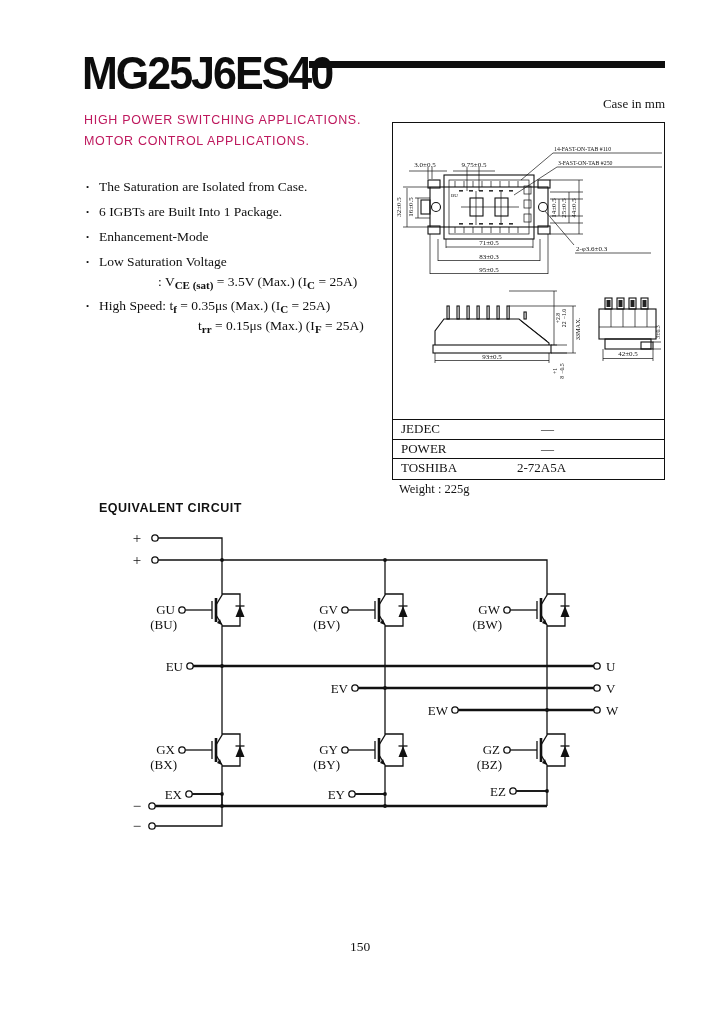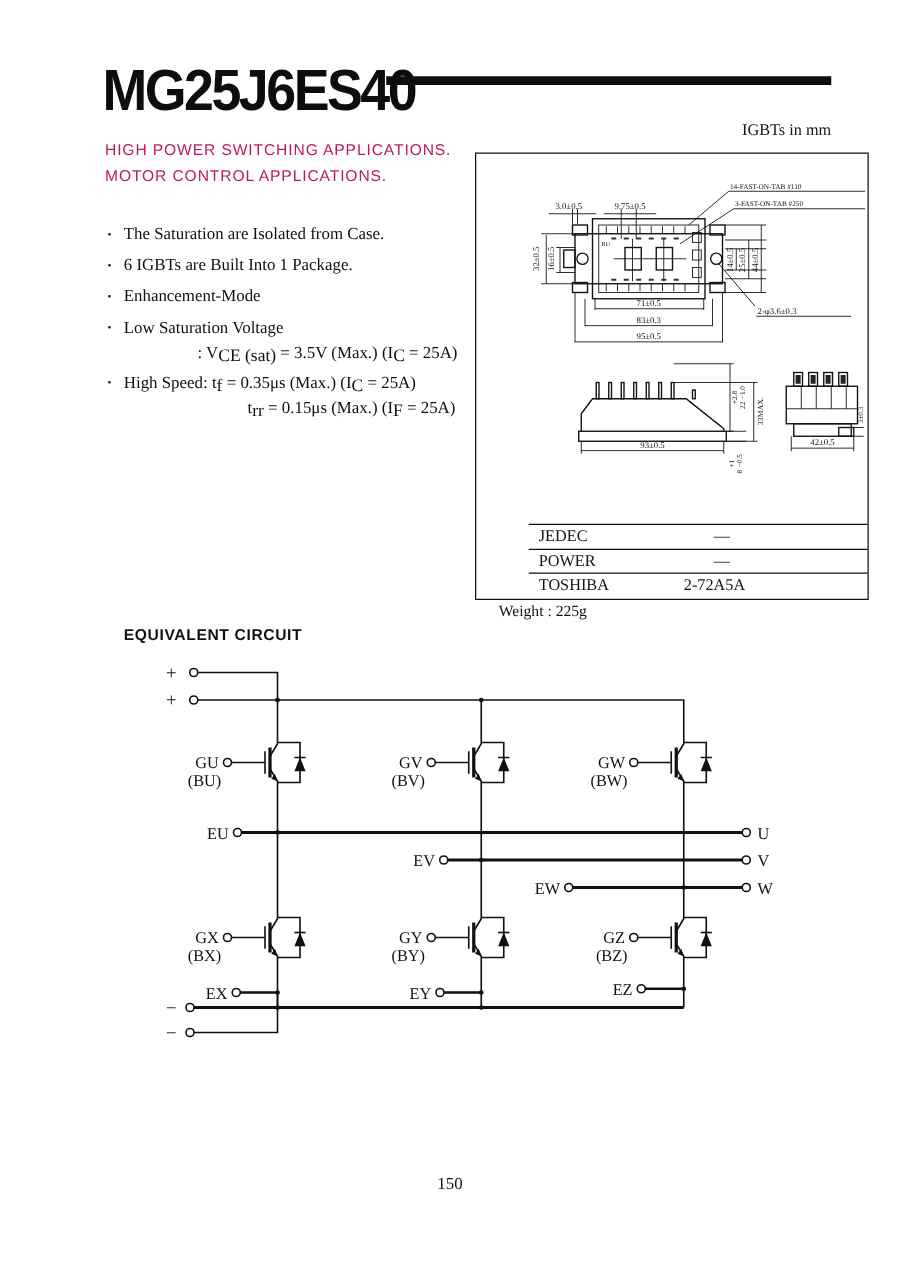--- a/index.html
+++ b/index.html
@@ -11,23 +11,23 @@
       font-weight:bold;font-size:43px;letter-spacing:-2px;transform:scale(1,1.08);
       transform-origin:left top;color:#0d0d0d;}
   #title-rule{left:309px;top:61px;width:356px;height:7px;background:#0e0e0e;}
   #unit-note{left:593px;top:96px;width:72px;font-size:13px;text-align:right;}
   
   .app-line{left:84px;font-family:Liberation Sans, sans-serif;font-size:12.5px;
       letter-spacing:.7px;color:#be185d;}
   
   .feat{font-size:13.5px;color:#101010;white-space:nowrap;}
   .feat .bullet{position:absolute;left:-13px;top:3px;font-size:9px;}
-  sub{font-size:14px;vertical-align:-3px;letter-spacing:0;}
-  
-  #outline-box{left:380px;top:122px;width:271px;height:356px;border:1.5px solid #111;padding-left:42px;}
+  sub{font-size:11px;vertical-align:-3px;letter-spacing:0;font-weight:bold;}
+  
+  #outline-box{left:392px;top:122px;width:271px;height:356px;border:1.5px solid #111;}
   #outline-box svg{display:block;}
   .regrow{position:relative;height:18.5px;border-top:1.5px solid #111;font-size:13px;}
   .regrow .lab{position:absolute;left:8px;top:1px;}
   .regrow .val{position:absolute;top:1px;}
   #weight-note{left:399px;top:482px;font-size:12.5px;}
   
   #circuit-heading{left:84px;top:501px;font-family:"Liberation Sans",sans-serif;
       font-size:12.5px;font-weight:600;letter-spacing:.5px;color:#111;padding-left:15px;}
   #page-number{left:330px;top:939px;width:60px;text-align:center;font-size:13.5px;}
   
@@ -43,21 +43,21 @@
   .term{fill:#fff;stroke:#111;stroke-width:1.3;}
   .dot{fill:#111;stroke:none;}
   .ctext{font-size:13px;}
   .sign{font-size:15px;}
 </style>
 </head>
 <body>
 
 <div class="abs" id="part-title">MG25J6ES40</div>
 <div class="abs" id="title-rule"></div>
-<div class="abs" id="unit-note">IGBTs in mm</div>
+<div class="abs" id="unit-note">Case in mm</div>
 
 <div class="abs app-line" style="top:113px">HIGH POWER SWITCHING APPLICATIONS.</div>
 <div class="abs app-line" style="top:134px">MOTOR CONTROL APPLICATIONS.</div>
 
 <div class="abs feat" style="left:99px;top:179px">
   <span class="bullet">•</span>
   <span>The Saturation are Isolated from Case.</span>
 </div>
 <div class="abs feat" style="left:99px;top:204px">
   <span class="bullet">•</span>

